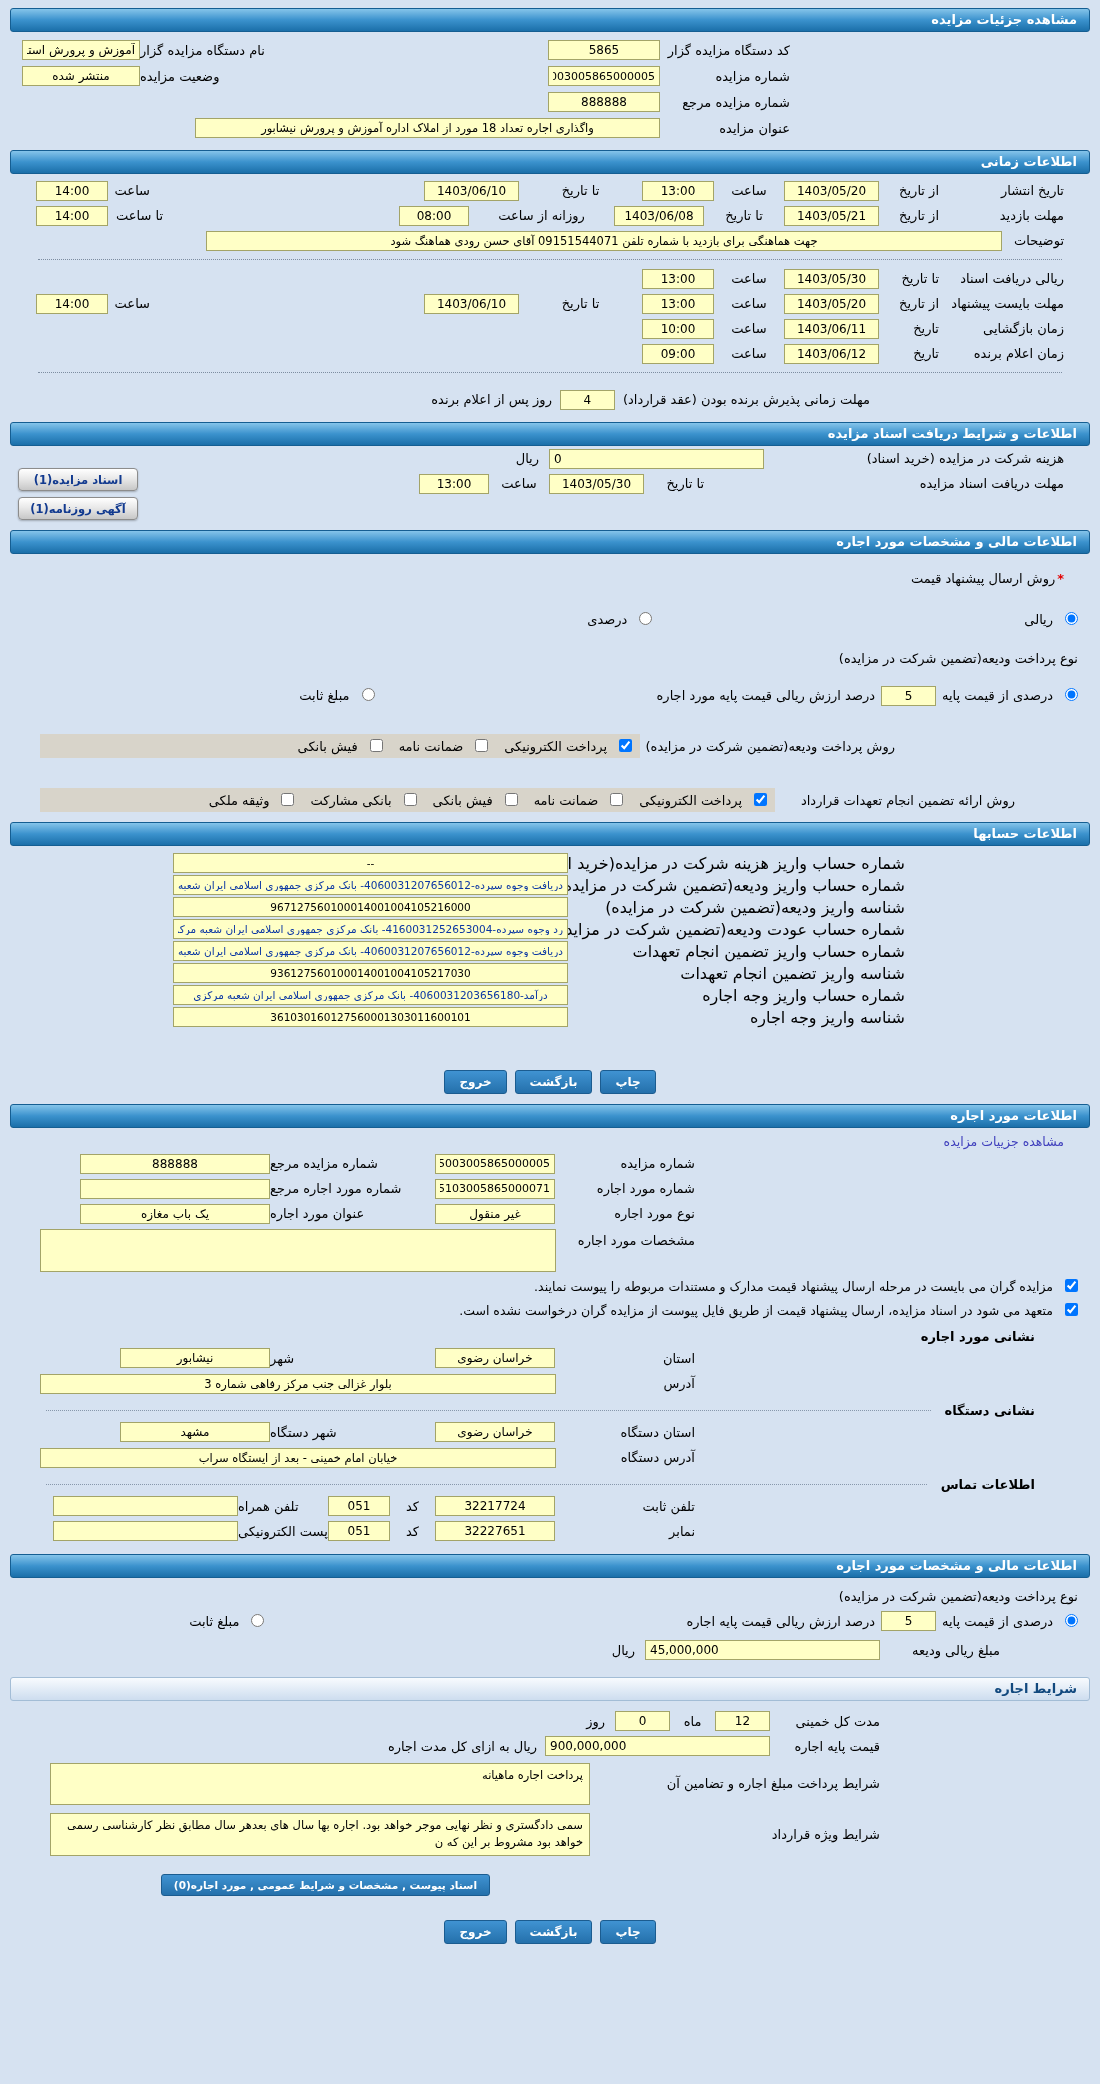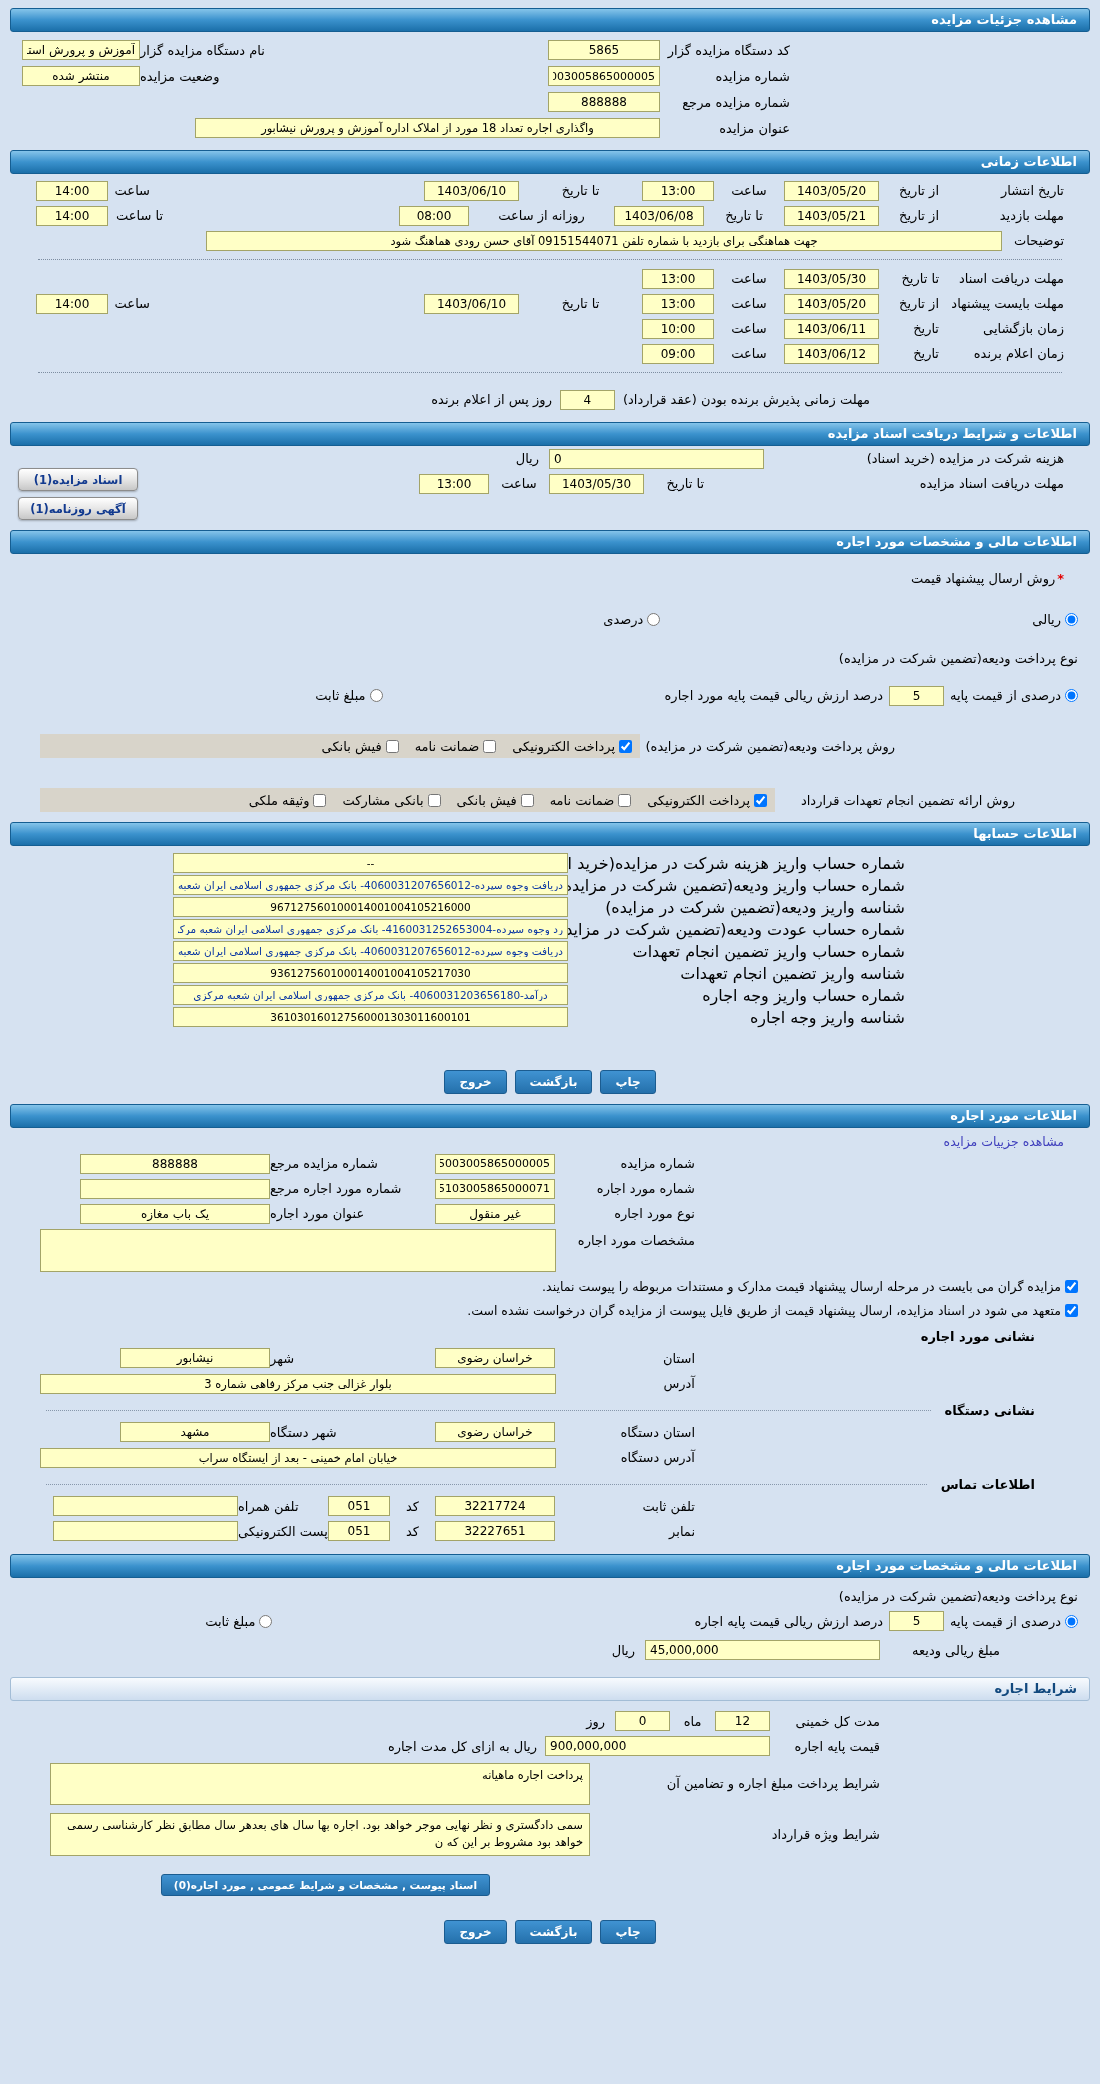--- a/index.html
+++ b/index.html
@@ -23,21 +23,21 @@
 .w42{width:42px}.w55{width:55px}.w60{width:60px}.w62{width:62px}.w70{width:70px}.w72{width:72px}.w80{width:80px}.w90{width:90px}.w95{width:95px}.w112{width:112px}.w118{width:118px}.w120{width:120px}.w123{width:123px}.w125{width:125px}.w145{width:145px}.w215{width:215px}.w235{width:235px}.w300{width:300px}.w360{width:360px}.w465{width:465px}
 .spacer{flex:1}
 .dotted{border-top:1px dotted #7d8da1;margin:6px 28px}
 .warning{color:#e30202;font-weight:bold;font-size:12.5px;padding:9px 26px 4px}
 .docs-wrap{display:flex;align-items:flex-start}
 .docs-main{flex:1}
 .docs-side{width:150px;display:flex;flex-direction:column;gap:6px;align-items:flex-end;padding:22px 0 0 8px}
 .silver-btn{width:120px;height:23px;background:linear-gradient(180deg,#ffffff 0%,#e9e9e9 45%,#c7c7c7 100%);border:1px solid #8c8c8c;border-radius:4px;color:#123a8f;font-weight:bold;font-size:11.5px;font-family:inherit;cursor:pointer;box-shadow:0 1px 2px rgba(0,0,0,.25);white-space:nowrap}
 .star{color:#e30202;font-weight:bold;margin-left:2px}
 .opt-row{display:flex;align-items:center;gap:6px;padding:0 12px;min-height:25px}
-.opt{display:inline-flex;align-items:center;gap:4px;white-space:nowrap;cursor:pointer}
+.opt{display:inline-flex;align-items:flex-start;gap:12px;white-space:nowrap;cursor:pointer}
 .opt input{margin:0;width:13px;height:13px}
 .band-row{display:flex;align-items:center;min-height:24px}
 .band{background:#d8d4ca;height:24px;display:flex;align-items:center;gap:16px;padding:0 8px}
 .acc-row{display:flex;align-items:center;height:22px;margin-right:185px}
 .acc-lbl{width:337px;font-size:16px;white-space:nowrap}
 .acc-inp{width:395px;font-size:10.5px}
 .blue-text{color:#0a36a3}
 .btns{display:flex;justify-content:center;gap:8px}
 .btn{background:linear-gradient(180deg,#4093d2 0%,#2470ab 100%);color:#fff;border:1px solid #1b5c90;border-radius:3px;font-family:inherit;font-size:12px;font-weight:bold;padding:4px 14px;cursor:pointer}
 .link{color:#4040bd;font-size:12.5px;text-decoration:none;cursor:pointer}
@@ -125,21 +125,21 @@
       <span class="spacer"></span>
       <span class="lbl w55">تا ساعت</span>
       <input class="inp w72" value="14:00" style="">
     </div>
     <div class="trow">
       <span class="lbl w62">توضیحات</span>
       <input class="inp" style="flex: 1 1 0%; margin-left: 170px; font-size: 11.5px;" value="جهت هماهنگی برای بازدید با شماره تلفن 09151544071 آقای حسن رودی هماهنگ شود">
     </div>
     <div class="dotted"></div>
     <div class="trow">
-      <span class="lbl w125">مهلت دریافت اسناد</span>
+      <span class="lbl w125">ریالی دریافت اسناد</span>
       <span class="lbl w60">تا تاریخ</span>
       <input class="inp w95" value="1403/05/30" style="">
       <span class="lbl w70 tc">ساعت</span>
       <input class="inp w72" value="13:00" style="">
     </div>
     <div class="trow">
       <span class="lbl w125">مهلت بایست پیشنهاد</span>
       <span class="lbl w60">از تاریخ</span>
       <input class="inp w95" value="1403/05/20" style="">
       <span class="lbl w70 tc">ساعت</span>

